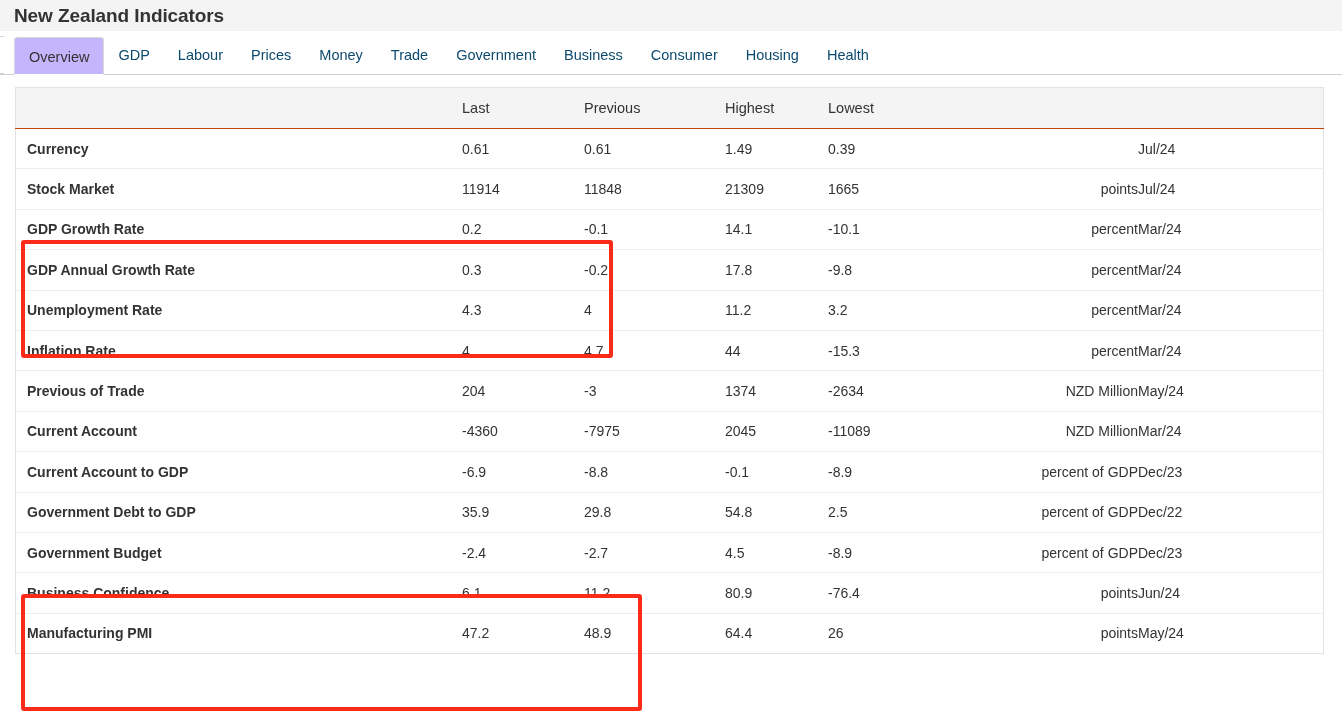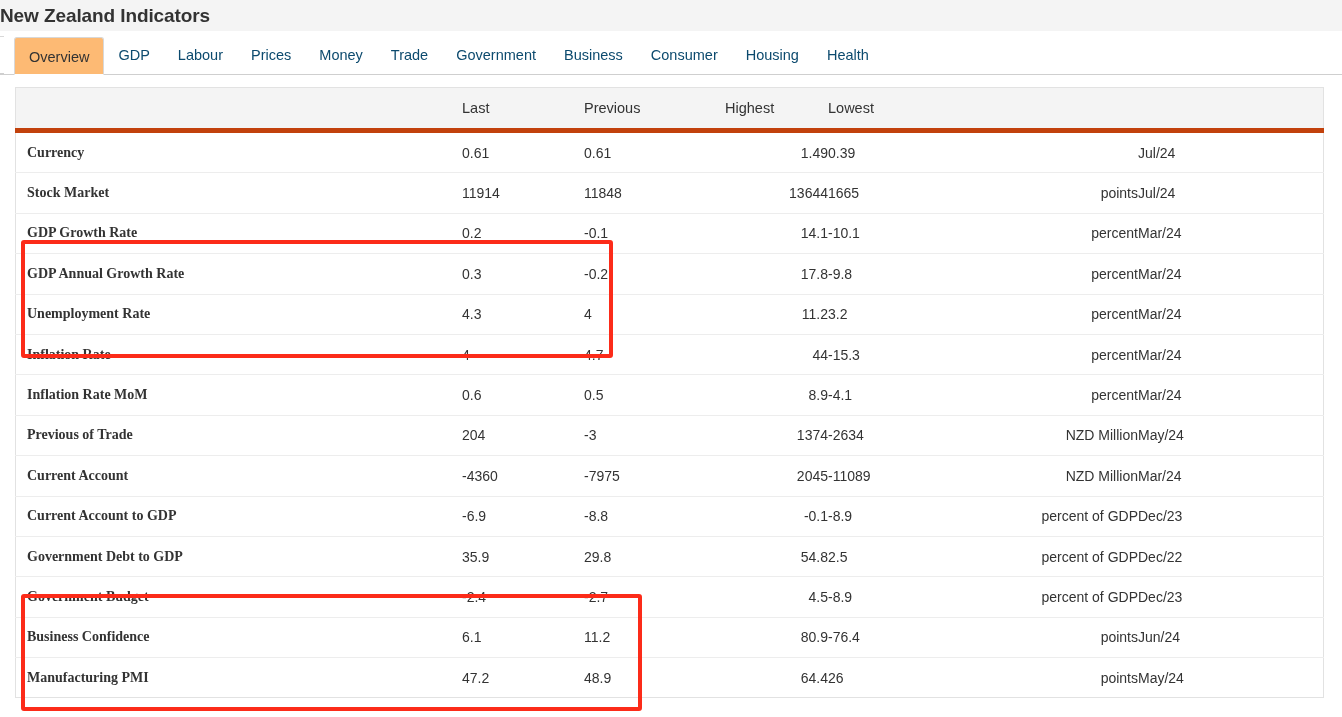--- a/index.html
+++ b/index.html
@@ -11,20 +11,21 @@
     height: 717px;
     background: #ffffff;
     font-family: "Liberation Sans", sans-serif;
     overflow: hidden;
   }
 
   
   .title-band {
     height: 31px;
     background: #f4f4f4;
+    padding-left: 14px;
     display: flex;
     align-items: center;
     box-sizing: border-box;
   }
   .page-title {
     font-size: 19px;
     font-weight: bold;
     color: #333333;
     letter-spacing: -0.1px;
     white-space: nowrap;
@@ -56,21 +57,21 @@
     font-size: 14.5px;
     color: #0c4a6e;
     padding: 0 14px;
     height: 38px;
     line-height: 38px;
     white-space: nowrap;
     box-sizing: border-box;
     cursor: pointer;
   }
   .tab.active {
-    background: #fdba74;
+    background: #c4b5fd;
     border: 1px solid #d8d8d8;
     border-bottom: 1px solid #ffffff;
     margin-bottom: -1px;
     color: #333333;
     border-radius: 3px 3px 0 0;
     text-align: right;
   }
 
   
   .table-wrap {
@@ -85,39 +86,39 @@
     border-top: 1px solid #e2e2e2;
   }
   table.indicators thead th {
     background: #f4f4f4;
     height: 40px;
     font-size: 14.5px;
     font-weight: normal;
     color: #333333;
     text-align: left;
     padding: 0;
-    border-bottom: 5px solid #c2410c;
+    border-bottom: 1px solid #c2410c;
     vertical-align: middle;
   }
   table.indicators tbody td {
     height: 39.4px;
     font-size: 14px;
     color: #333333;
     padding: 0;
     border-bottom: 1px solid #ededed;
     vertical-align: middle;
     white-space: nowrap;
   }
   table.indicators tbody tr:last-child td {
     border-bottom: none;
   }
-  .col-name   { width: 435px; padding-left: 11px !important; font-weight: bold; font-size: 13.5px; font-family: Liberation Serif, serif; }
+  .col-name   { width: 435px; padding-left: 11px !important; font-weight: bold; font-size: 13.5px; }
   .col-last   { width: 122px; }
   .col-prev   { width: 141px; }
-  .col-high   { width: 103px; text-align: right; }
+  .col-high   { width: 103px; }
   .col-low    { width: 125px; }
   .col-unit   { width: 185px; text-align: right; }
   .col-date   { width: 185px; }
   th.col-name { font-weight: normal; }
   .neg { color: #a32020; }
 
   
   .anno-box {
     position: absolute;
     border: 4px solid #fc2b19;
@@ -170,21 +171,21 @@
             <td class="col-prev">0.61</td>
             <td class="col-high">1.49</td>
             <td class="col-low">0.39</td>
             <td class="col-unit"></td>
             <td class="col-date">Jul/24</td>
           </tr>
           <tr>
             <td class="col-name">Stock Market</td>
             <td class="col-last">11914</td>
             <td class="col-prev">11848</td>
-            <td class="col-high">13644</td>
+            <td class="col-high">21309</td>
             <td class="col-low">1665</td>
             <td class="col-unit">points</td>
             <td class="col-date">Jul/24</td>
           </tr>
           <tr>
             <td class="col-name">GDP Growth Rate</td>
             <td class="col-last">0.2</td>
             <td class="col-prev neg">-0.1</td>
             <td class="col-high">14.1</td>
             <td class="col-low neg">-10.1</td>
@@ -208,29 +209,20 @@
             <td class="col-low">3.2</td>
             <td class="col-unit">percent</td>
             <td class="col-date">Mar/24</td>
           </tr>
           <tr>
             <td class="col-name">Inflation Rate</td>
             <td class="col-last">4</td>
             <td class="col-prev">4.7</td>
             <td class="col-high">44</td>
             <td class="col-low neg">-15.3</td>
-            <td class="col-unit">percent</td>
-            <td class="col-date">Mar/24</td>
-          </tr>
-          <tr>
-            <td class="col-name">Inflation Rate MoM</td>
-            <td class="col-last">0.6</td>
-            <td class="col-prev">0.5</td>
-            <td class="col-high">8.9</td>
-            <td class="col-low neg">-4.1</td>
             <td class="col-unit">percent</td>
             <td class="col-date">Mar/24</td>
           </tr>
           <tr>
             <td class="col-name">Previous of Trade</td>
             <td class="col-last">204</td>
             <td class="col-prev neg">-3</td>
             <td class="col-high">1374</td>
             <td class="col-low neg">-2634</td>
             <td class="col-unit">NZD Million</td>

